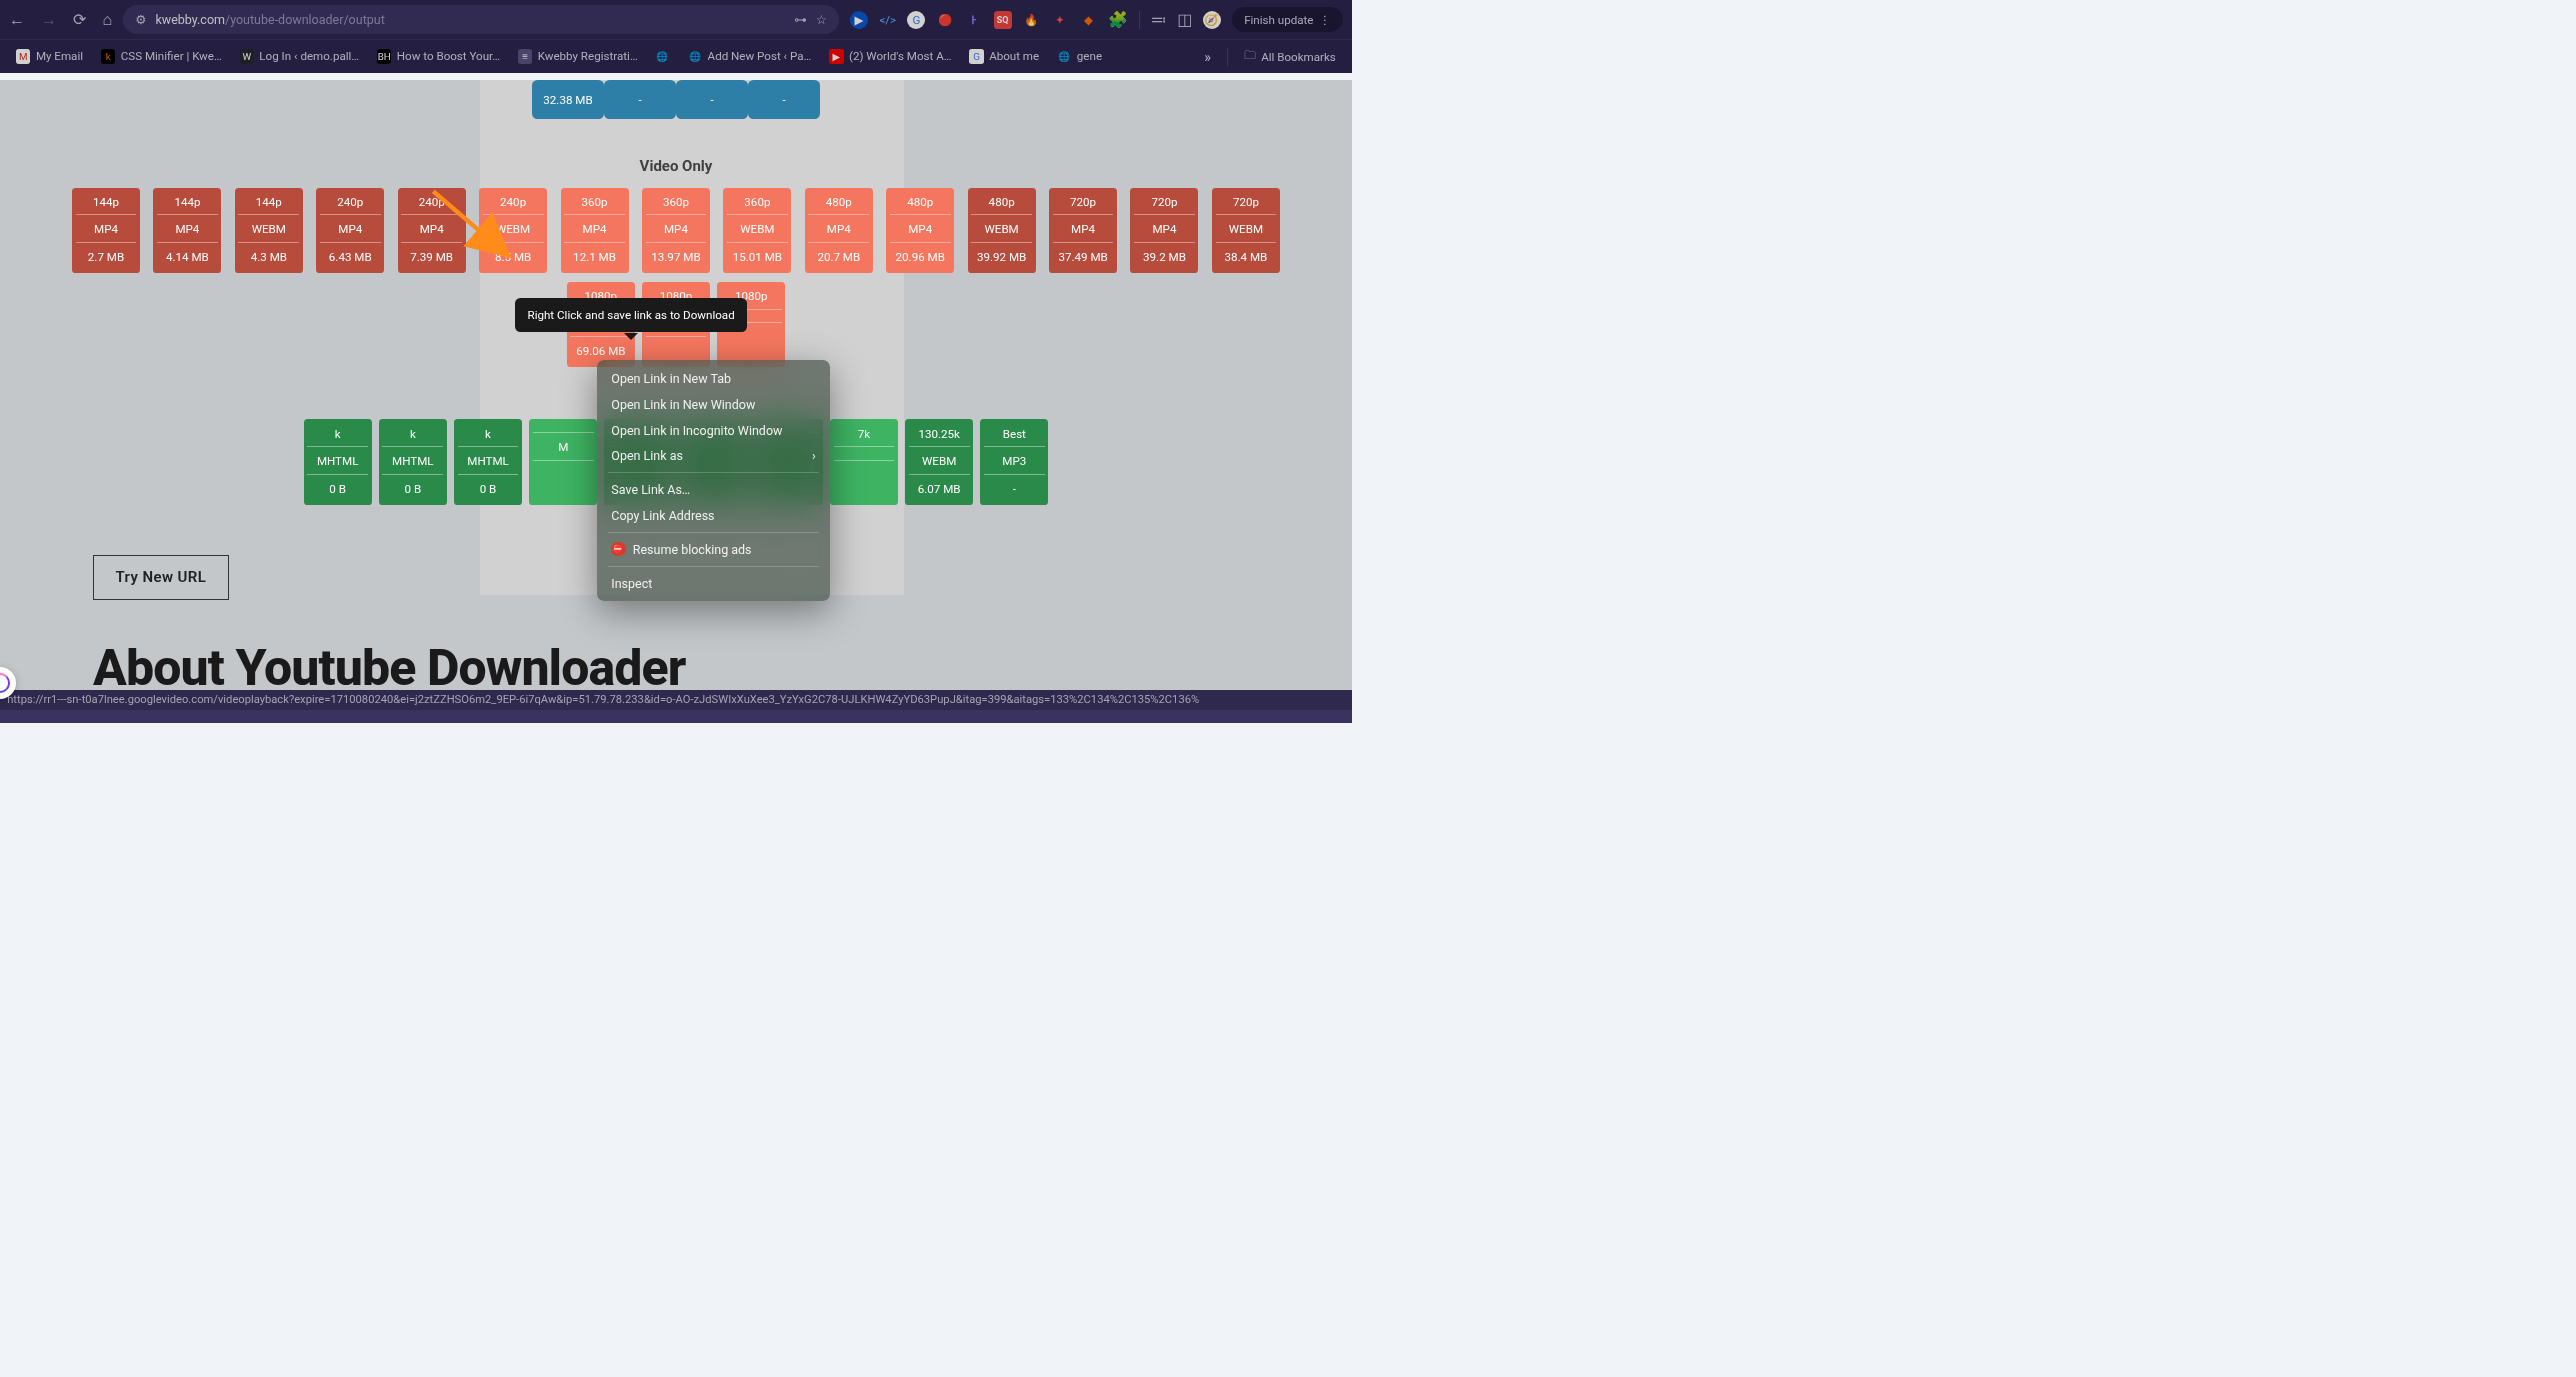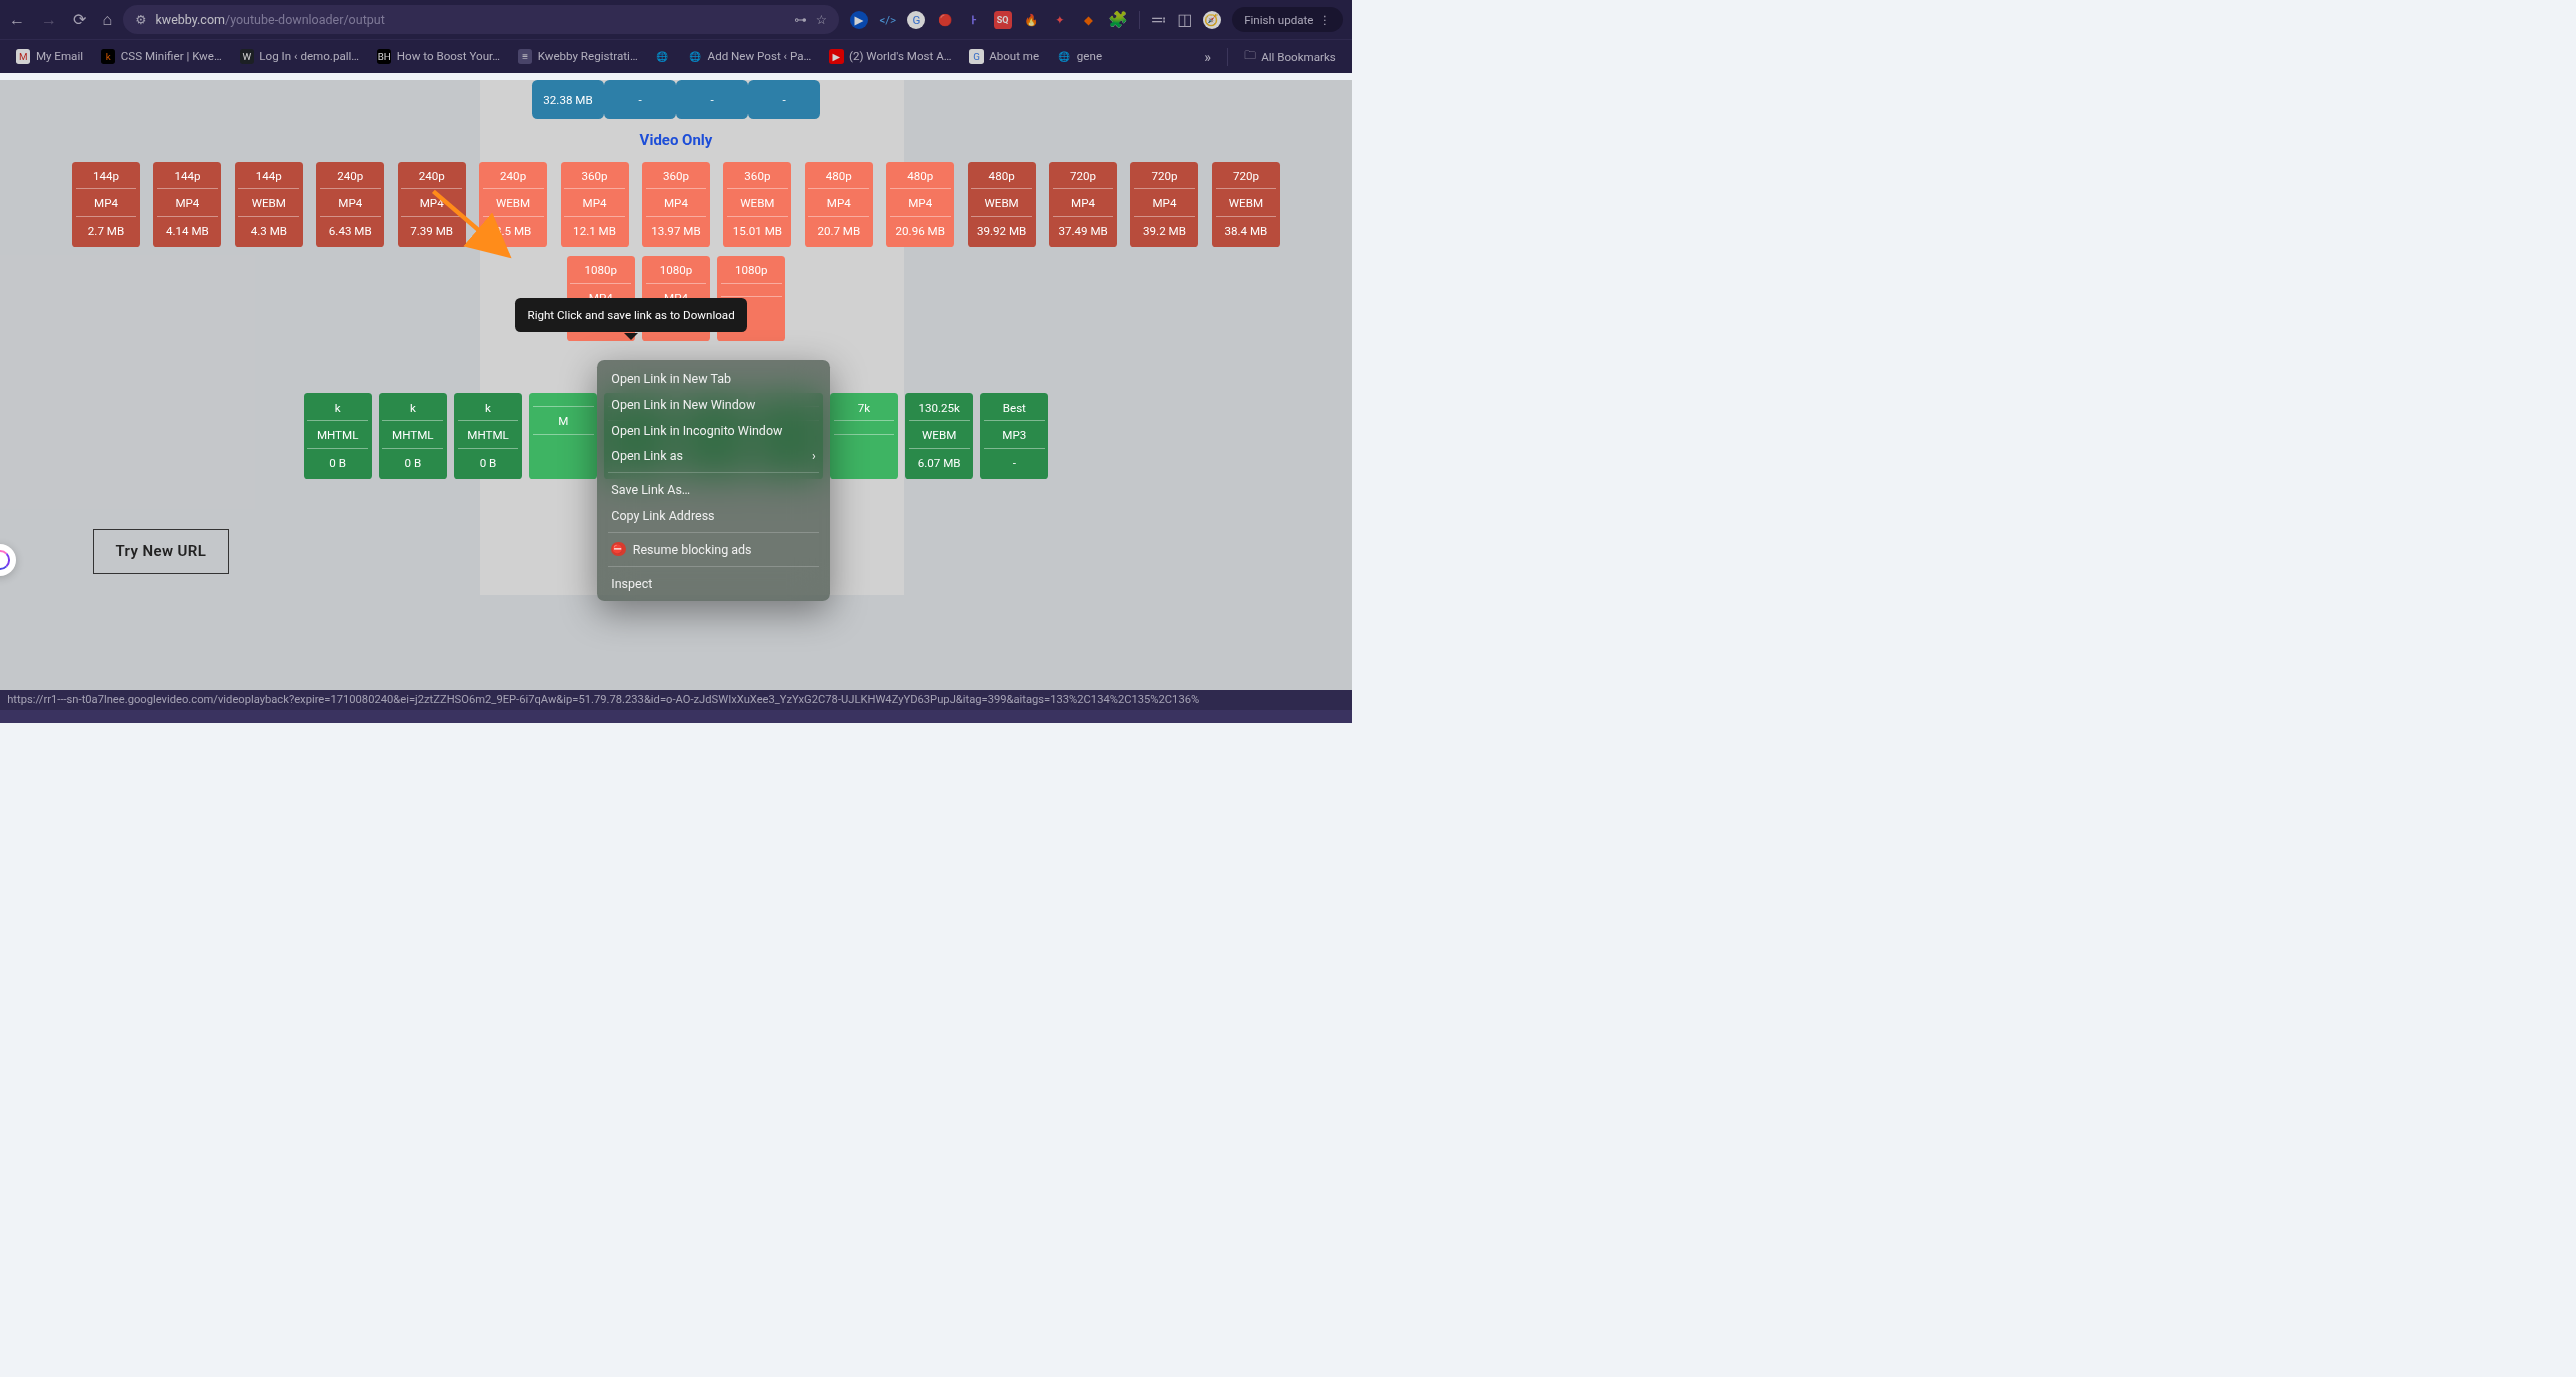--- a/index.html
+++ b/index.html
@@ -26,21 +26,21 @@
 .bm-all { display:flex; align-items:center; gap:5.4px; color:#d8d5e6; font-size:11.6px; padding:3.6px 7.2px;}
 
 
 .page { position: relative; width: 100%; height: calc(100% - 73px - 19.7px); background: #f0f3f7; }
 
 
 .blue-row { display:flex; justify-content:center; margin-top:7.2px;}
 .card { border-radius: 5.4px; width: 64px; text-align:center; color:#fff; font-size:11.6px; padding:5.4px 3.6px; }
 .card.blue { background:#2d7fa8; width:72px; padding:12.5px 3.6px;}
 
-.section-title { text-align:center; font-weight:700; color:#1d4ed8; font-size:15px; margin-top:12px;}
+.section-title { text-align:center; font-weight:700; color:#404040; font-size:15px; margin-top:38px;}
 
 .grid { display:flex; flex-wrap:wrap; gap:7.2px; justify-content:space-between; margin-top:12.5px; padding:0 72px;}
 .vcard { width: 68px; background:#b84c3c; border-radius:3.6px; color:#fff; text-align:center; font-size:11.6px; padding:7.2px 3.6px 9px; }
 .vcard.hl { background:#f5765f; }
 .vcard .res { padding-bottom:5.4px; border-bottom:0.9px solid rgba(255,255,255,0.4); }
 .vcard .fmt { padding:7.2px 0 5.4px; border-bottom:0.9px solid rgba(255,255,255,0.4);}
 .vcard .sz { padding-top:7.2px; }
 
 .row2 { display:flex; gap:7.2px; justify-content:center; margin-top:9px;}
 
@@ -333,20 +333,21 @@
       </div>
       <div class="gcard">
         <div class="res">Best</div>
         <div class="fmt">MP3</div>
         <div class="sz">-</div>
       </div>
     </div>
 
   <div class="trybtn">Try New URL</div>
 
+  <h1 class="about-h">About Youtube Downloader</h1>
 
   
   <svg class="arrow" width="98" height="89" viewBox="0 0 110 100">
     <defs>
         <marker id="ah" markerWidth="12" markerHeight="12" refX="9" refY="5" orient="auto">
           <path d="M0,0 L10,5 L0,10 Z" fill="#ff8c1a"></path>
         </marker>
       </defs>
     <line x1="6" y1="6" x2="90" y2="78" stroke="#ff8c1a" stroke-width="5" marker-end="url(#ah)"></line>
   </svg>

